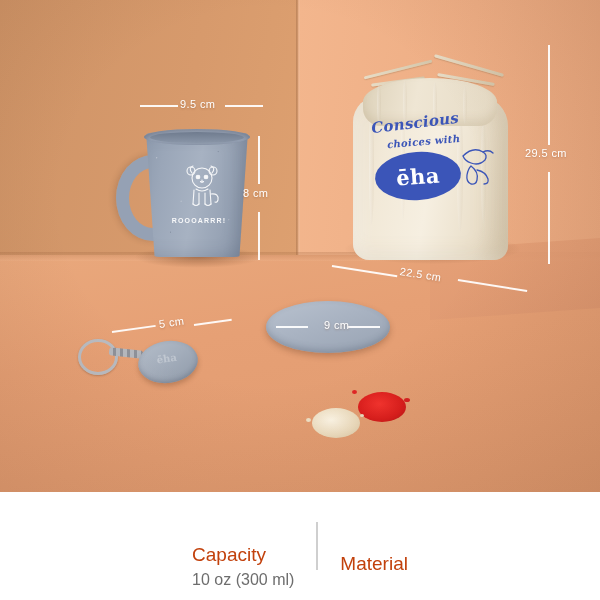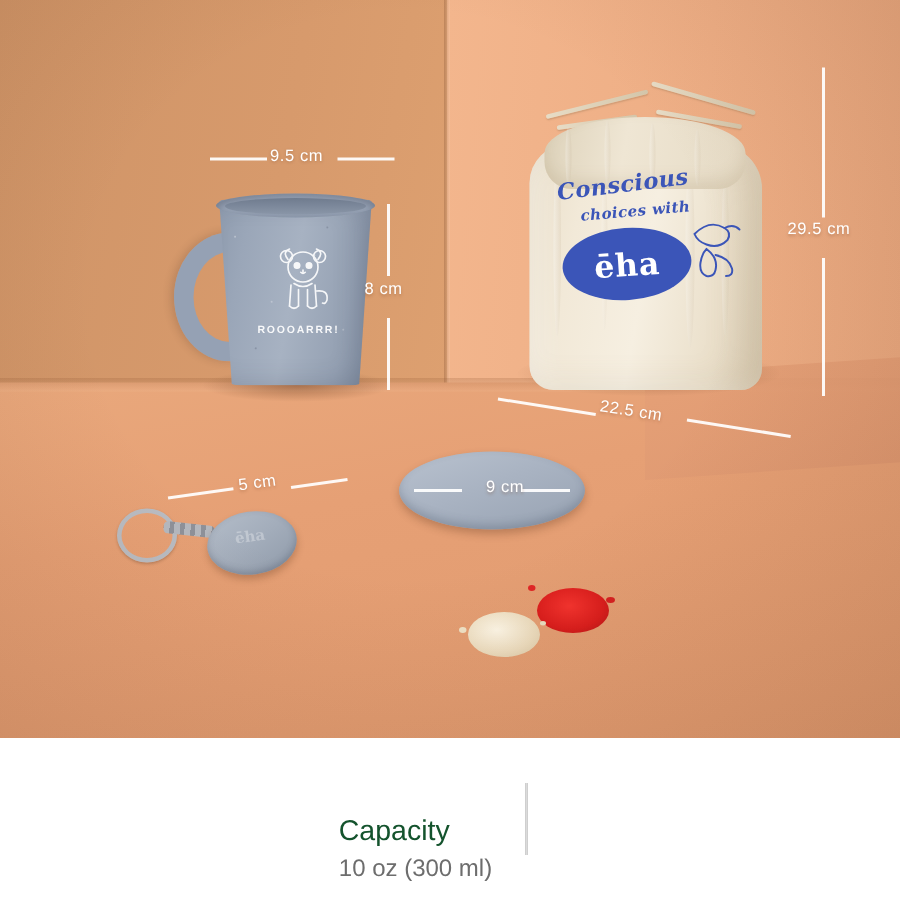--- a/index.html
+++ b/index.html
@@ -130,21 +130,21 @@
   .dim-h{height:1.6px;}
 
   
   .headline{position:absolute;left:42px;top:436px;color:#fff;font-size:25px;
     font-weight:400;letter-spacing:.2px;text-shadow:0 1px 3px rgba(120,70,40,.28);}
 
   
   .specbar{position:absolute;left:0;top:492px;width:600px;height:108px;background:#fff;
     display:flex;align-items:center;justify-content:center;gap:0;}
   .spec{padding:0 22px;}
-  .spec-title{color:#14532d;font-size:19px;margin-bottom:5px;margin-top:40px;}
+  .spec-title{color:#c2410c;font-size:19px;margin-bottom:5px;margin-top:40px;}
   .spec-value{color:#6d6d6d;font-size:16px;}
   .spec-div{width:1px;height:48px;background:#cfcfcf;}
 </style>
 </head>
 <body>
 
 <div id="stage">
 
   <div class="photo">
     <div class="wall-left"></div>
@@ -265,16 +265,17 @@
   </div>
 
   <div class="specbar">
     <div class="spec">
       <div class="spec-title">Capacity</div>
       <div class="spec-value">10 oz (300 ml)</div>
     </div>
     <div class="spec-div"></div>
     <div class="spec-div"></div>
     <div class="spec">
+      <div class="spec-title">Material</div>
     </div>
   </div>
 
 </div>
 
 </body></html>

